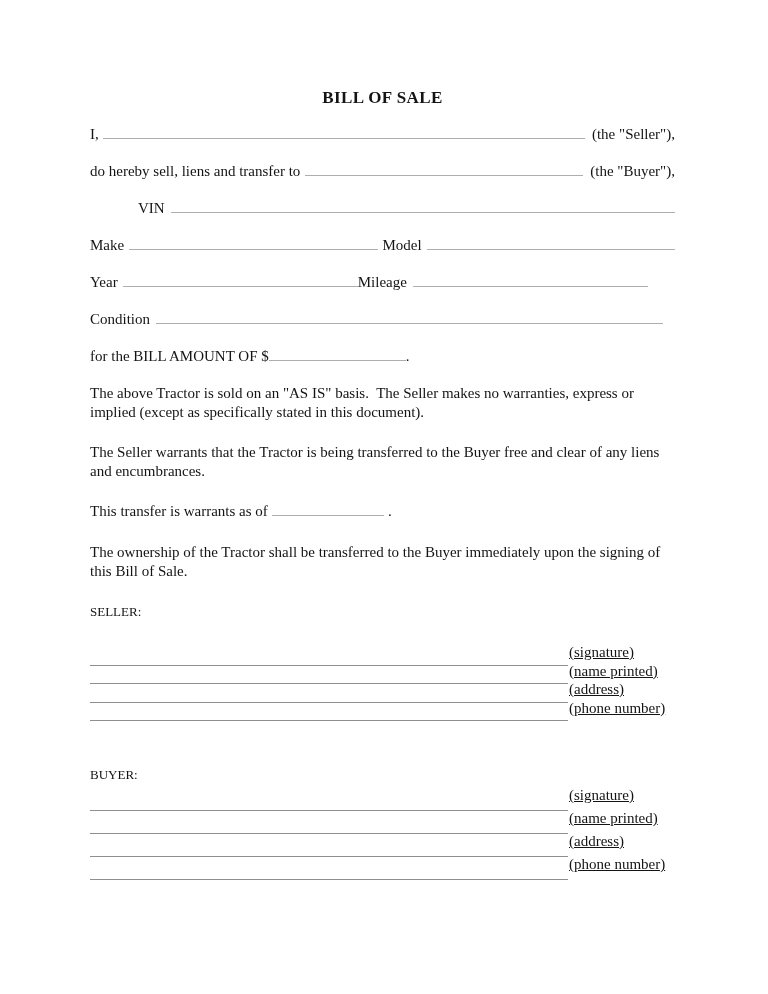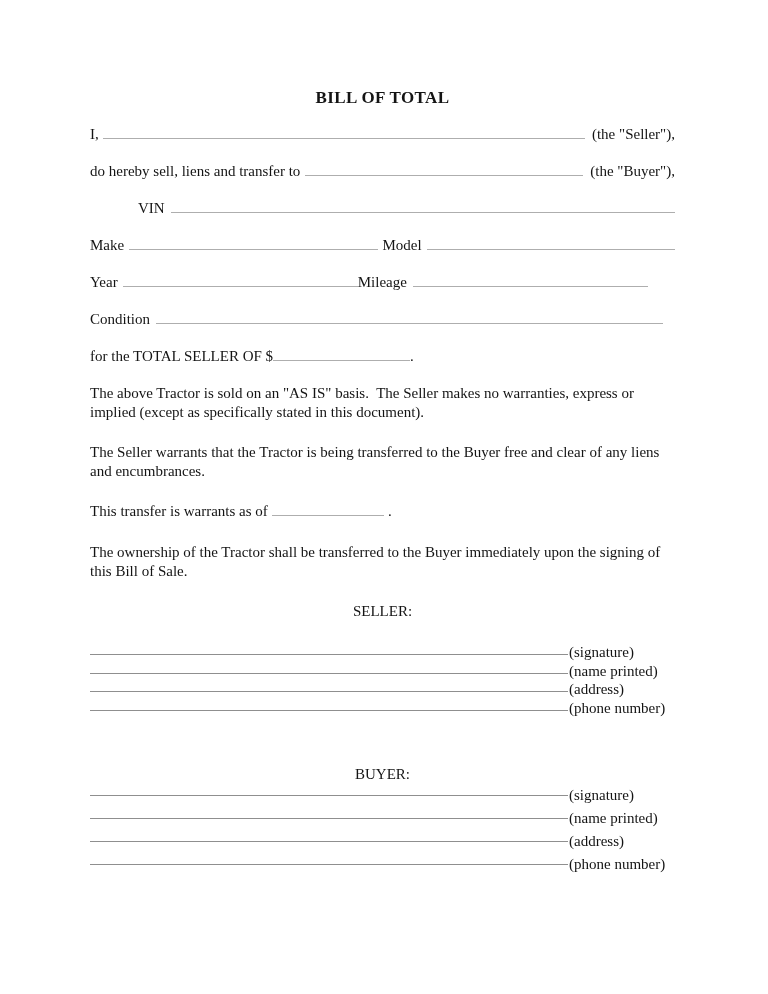--- a/index.html
+++ b/index.html
@@ -59,49 +59,49 @@
     line-height: 18.5px;
     margin: 0 0 22px 0;
     white-space: pre-wrap;
   }
   .mb-lg { margin-bottom: 22px; }
 
   .section-heading {
     line-height: 19px;
     margin: 0 0 22px 0;
     font-weight: normal;
-    font-size: 15px;
-    text-align: center;
+    font-size: 13px;
   }
   .buyer-heading { margin: 48px 0 0 0; }
 
   .sig-row {
     display: flex;
-    align-items: flex-start;
+    align-items: flex-end;
     line-height: 18.5px;
     white-space: nowrap;
+    text-decoration: underline;
   }
   .sig-row .blank {
     flex: 1 1 auto;
     border-bottom-color: #8f8f8f;
     margin-bottom: -4px;
   }
   .sig-label {
     width: 107px;
     padding-left: 1px;
     white-space: nowrap;
   }
   .buyer-block .sig-row { line-height: 23px; }
 </style>
 </head>
 <body>
 
 <div class="page">
 
-  <h1 class="title">BILL OF TOTAL</h1>
+  <h1 class="title">BILL OF SALE</h1>
 
   <div class="row">
     <span>I,</span>
     <span class="blank fill gl4 gr7"></span>
     <span>(the "Seller"),</span>
   </div>
 
   <div class="row">
     <span>do hereby sell, liens and transfer to</span>
     <span class="blank fill gl5 gr7"></span>
@@ -126,21 +126,21 @@
     <span>Mileage</span>
     <span class="blank fill gl6 gr27"></span>
   </div>
 
   <div class="row">
     <span>Condition</span>
     <span class="blank fill gl6 gr12"></span>
   </div>
 
   <div class="row">
-    <span>for the TOTAL SELLER OF $</span>
+    <span>for the BILL AMOUNT OF $</span>
     <span class="blank amount-blank"></span>
     <span>.</span>
   </div>
 
   <p class="para">The above Tractor is sold on an "AS IS" basis.  The Seller makes no warranties, express or implied (except as specifically stated in this document).</p>
 
   <p class="para">The Seller warrants that the Tractor is being transferred to the Buyer free and clear of any liens and encumbrances.</p>
 
   <div class="row mb-lg">
     <span>This transfer is warrants as of</span>

